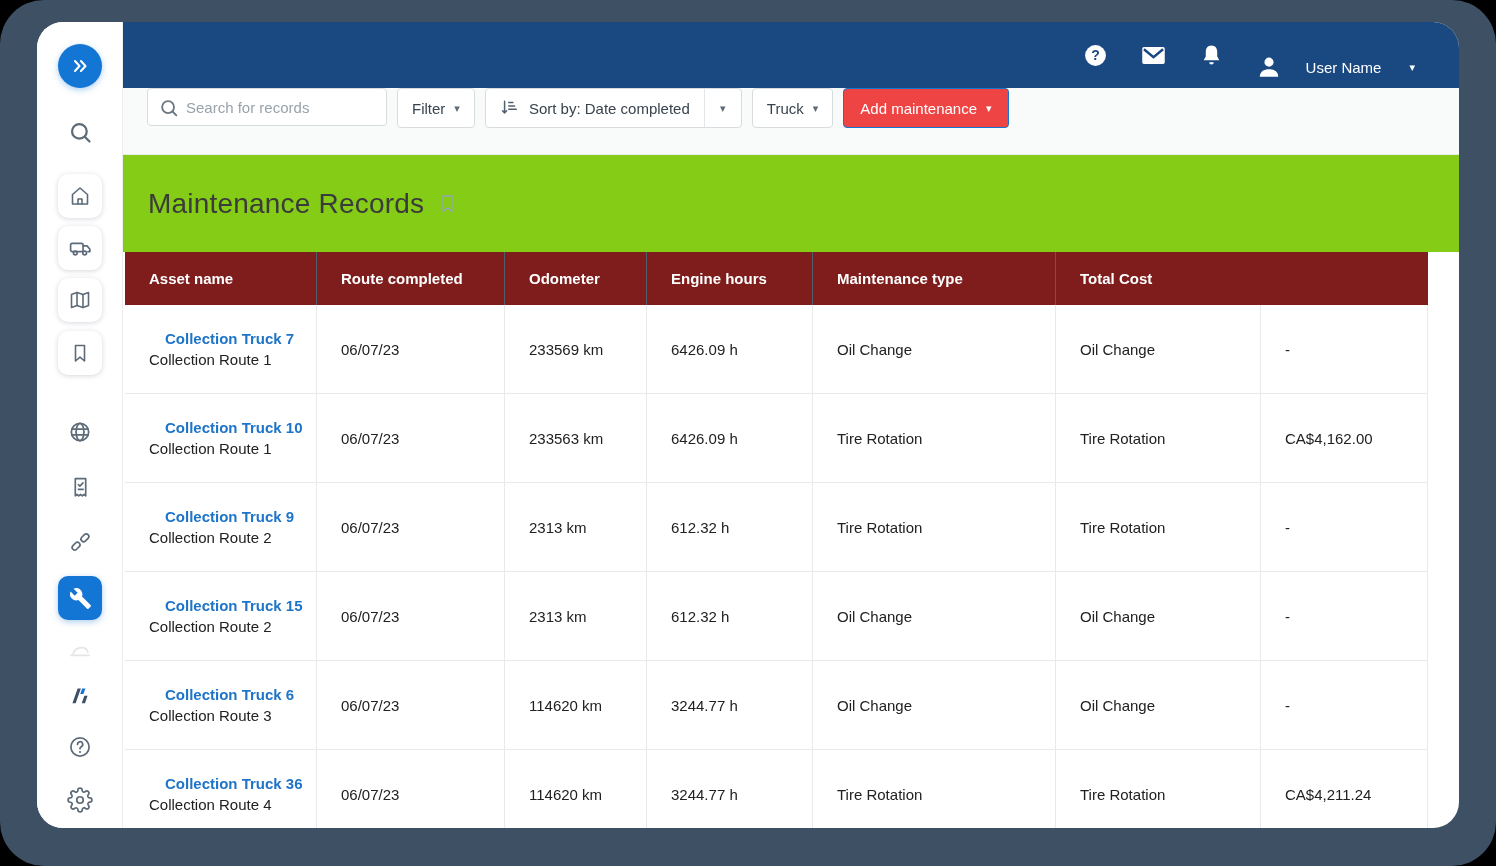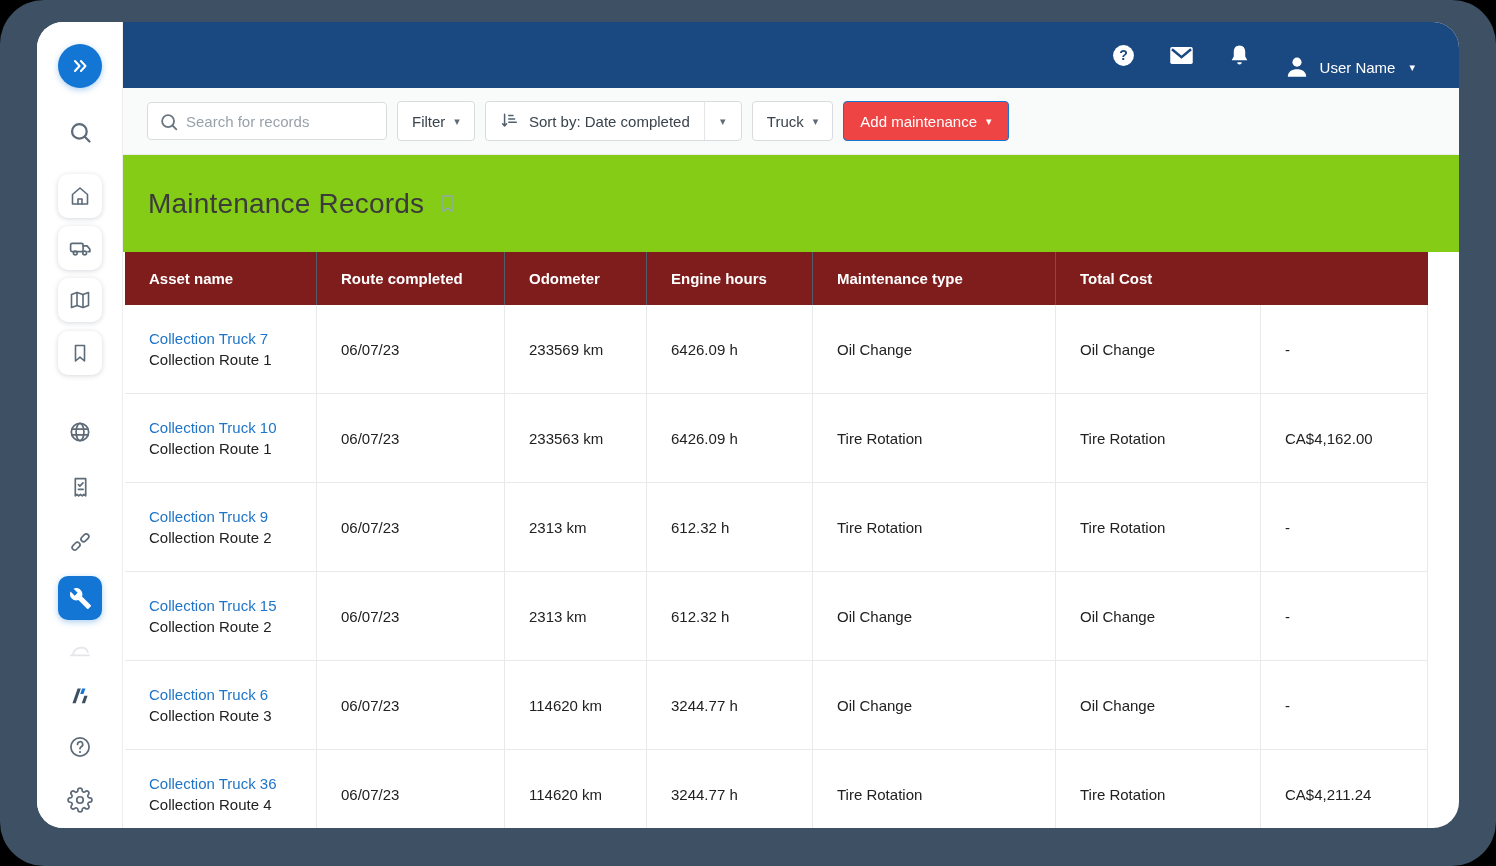--- a/index.html
+++ b/index.html
@@ -30,28 +30,28 @@
   .icn-w { stroke: #fff; fill: none; stroke-width: 2.2; stroke-linecap: round; stroke-linejoin: round; }
   .faded { opacity: .16; }
 
   
   .topbar {
     position: absolute; left: 86px; right: 0; top: 0; height: 66px;
     background: #1a4880; display: flex; align-items: center;
     justify-content: flex-end; gap: 32px; padding-right: 44px; z-index: 4;
   }
   .tb-icon { cursor: pointer; display: flex; align-items: center; }
-  .tb-user { display: flex; align-items: center; gap: 10px; color: #fff; font-size: 15px; cursor: pointer; margin-top: 24px; }
+  .tb-user { display: flex; align-items: center; gap: 24px; color: #fff; font-size: 15px; cursor: pointer; margin-top: 24px; }
   .tb-caret { color: #fff; font-size: 11px; margin-left: 4px; }
 
   
   .toolbar {
     position: absolute; left: 86px; right: 0; top: 66px; height: 67px;
     background: #f9fafa; border-bottom: 1px solid #ebeced;
-    display: flex; align-items: center; padding-left: 24px; gap: 10px; z-index: 3;
+    display: flex; align-items: flex-start; padding-left: 24px; gap: 10px; z-index: 3;
   }
   .search-box {
     position: relative; width: 240px; height: 38px; background: #fff;
     border: 1px solid #d8dcdf; border-radius: 4px;
   }
   .search-box svg { position: absolute; left: 10px; top: 8px; }
   .search-box input {
     position: absolute; left: 38px; top: 0; width: 196px; height: 100%;
     border: none; outline: none; font-size: 15px; color: #333;
     font-family: "Liberation Sans", sans-serif; background: transparent;
@@ -84,21 +84,21 @@
     color: #fff; font-weight: 700; font-size: 15px; display: flex; align-items: center;
     padding-left: 24px; border-left: 1px solid #505d6d;
   }
   .th:first-child { border-left: none; }
   .trow { height: 89px; border-bottom: 1px solid #e7e9eb; border-right: 1px solid #e7e9eb; background: #fff; }
   .td {
     display: flex; flex-direction: column; justify-content: center;
     padding: 0 12px 0 24px; font-size: 15px; color: #212121; border-left: 1px solid #e7e9eb;
   }
   .td:first-child { border-left: none; }
-  .asset-link { color: #1e74c8; font-weight: 400; margin-bottom: 4px; cursor: pointer; text-decoration: none; }
+  .asset-link { color: #1e74c8; font-weight: 700; margin-bottom: 4px; cursor: pointer; text-decoration: none; margin-left: 16px; }
   .asset-route { color: #212121; }
 </style>
 </head>
 <body>
 
 <div class="frame">
   <div class="app">
 
     <nav class="sidebar">
       <div class="sb-item sb-expand" style="top:22px">

